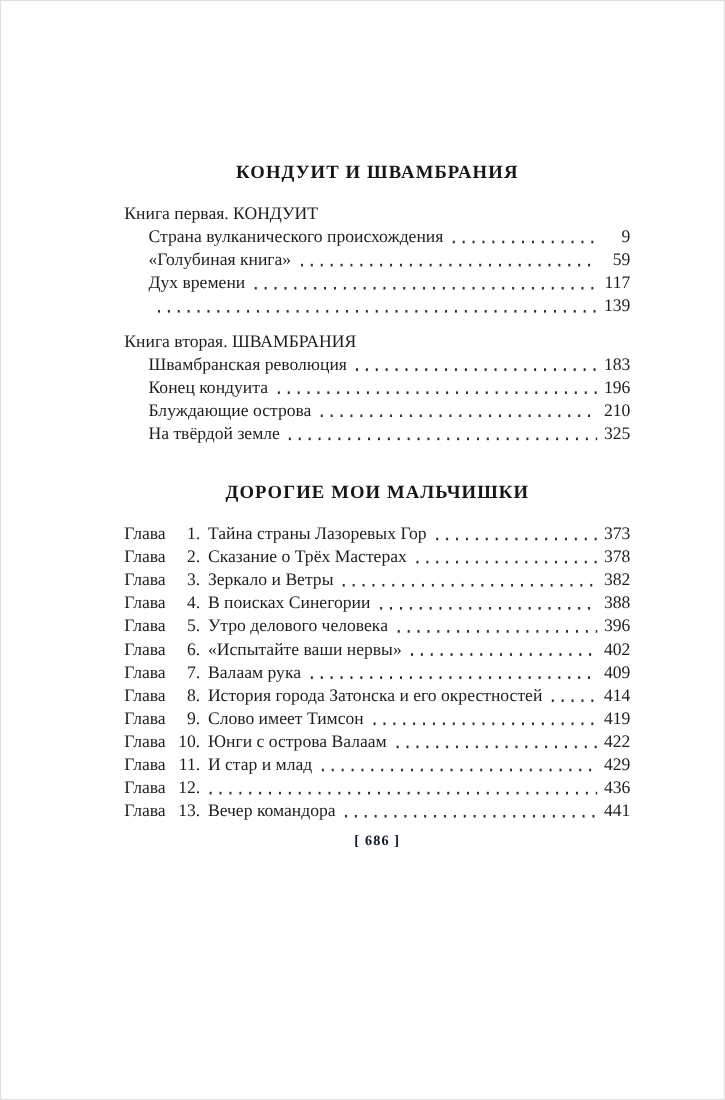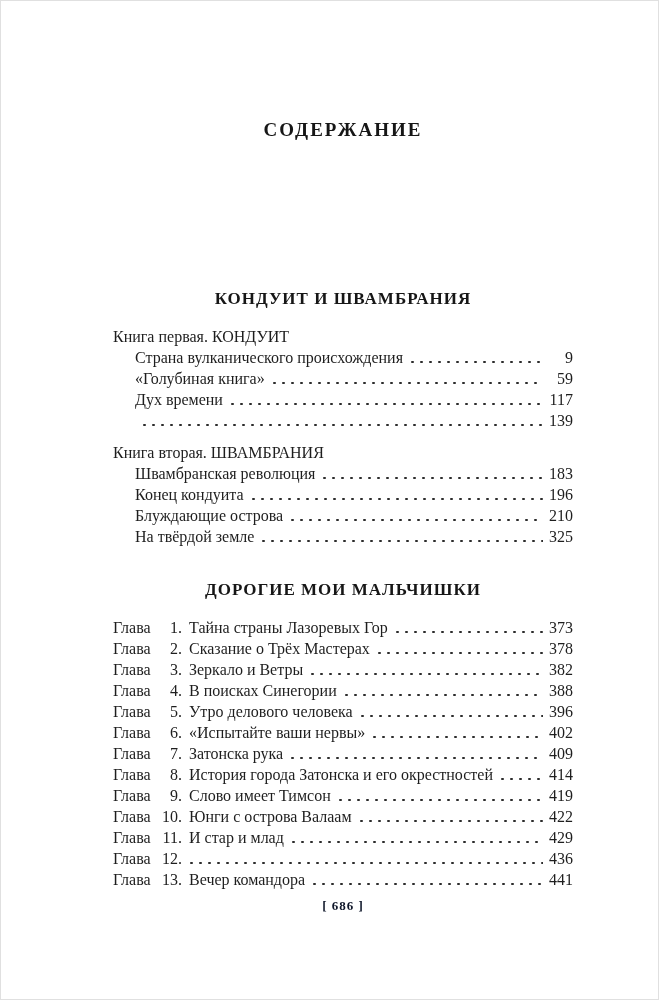--- a/index.html
+++ b/index.html
@@ -83,21 +83,20 @@
     letter-spacing: 1px;
     color: #0f172a;
   }
 </style>
 </head>
 <body>
 
 <div class="screenshot">
   <div class="content">
 
-    <h1 class="page-title">СОДЕРЖАНИЕ</h1>
 
     <div class="section section-1">
       <h2 class="section-heading">КОНДУИТ И ШВАМБРАНИЯ</h2>
       <div class="groups" id="groups-container">
           <div class="group">
     <div class="group-label">Книга первая. КОНДУИТ</div>
     <div class="entries">
               <div class="toc-row entry-row">
     <span class="entry-title">Страна вулканического происхождения</span>
     <span class="leader"></span>
@@ -188,21 +187,21 @@
           <div class="toc-row chapter-row">
     <span class="ch-word">Глава</span>
     <span class="ch-num">6.</span>
     <span class="entry-title">«Испытайте ваши нервы»</span>
     <span class="leader"></span>
     <span class="entry-page">402</span>
   </div>
           <div class="toc-row chapter-row">
     <span class="ch-word">Глава</span>
     <span class="ch-num">7.</span>
-    <span class="entry-title">Затонска рука</span>
+    <span class="entry-title">Валаам рука</span>
     <span class="leader"></span>
     <span class="entry-page">409</span>
   </div>
           <div class="toc-row chapter-row">
     <span class="ch-word">Глава</span>
     <span class="ch-num">8.</span>
     <span class="entry-title">История города Затонска и его окрестностей</span>
     <span class="leader"></span>
     <span class="entry-page">414</span>
   </div>

